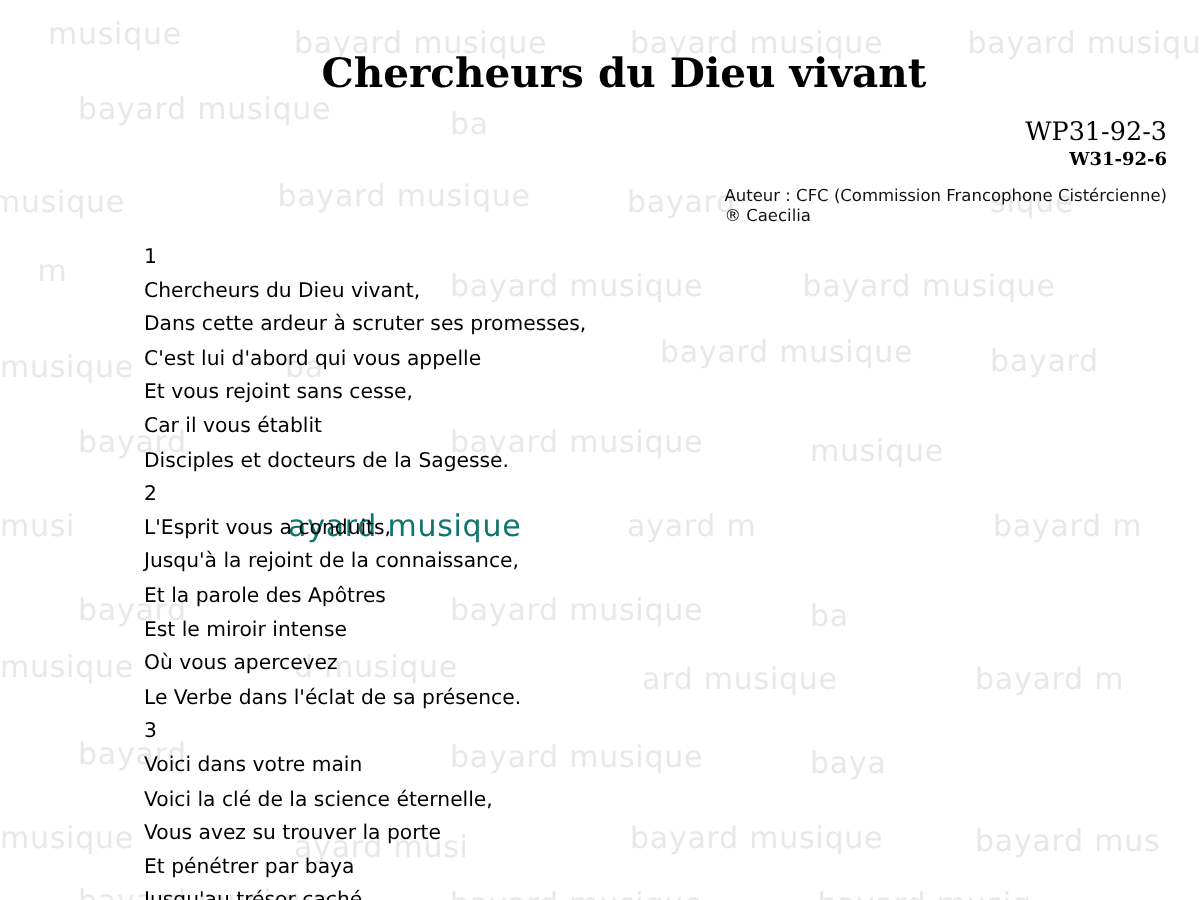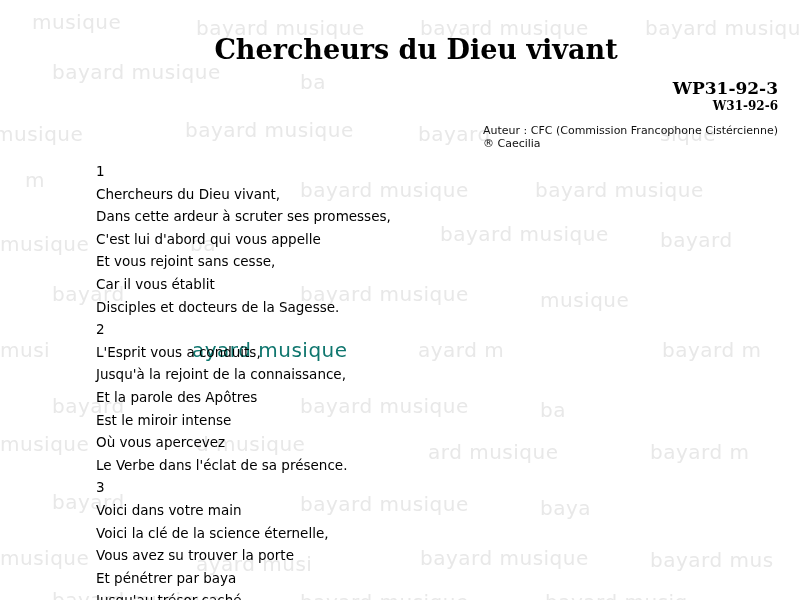--- a/index.html
+++ b/index.html
@@ -59,21 +59,21 @@
   }
 
   #ref-block {
     position: absolute;
     right: 38px;
     top: 78px;
     text-align: right;
     font-family: "DejaVu Serif", serif;
   }
   #ref-primary {
-    font-weight: bold;
+    font-weight: normal;
     font-size: 17px;
     line-height: 20px;
   }
   #ref-secondary {
     font-weight: bold;
     font-size: 12px;
     line-height: 16px;
   }
 
   #credits {

